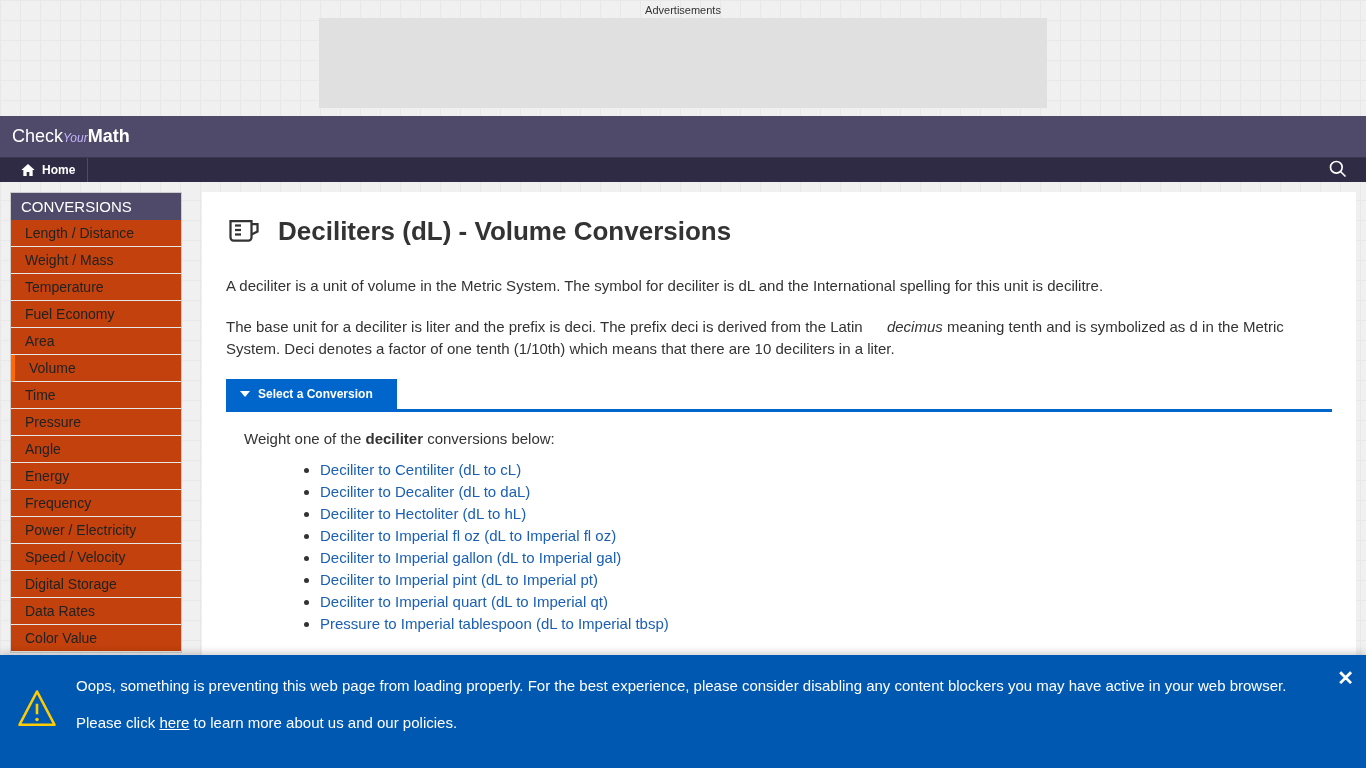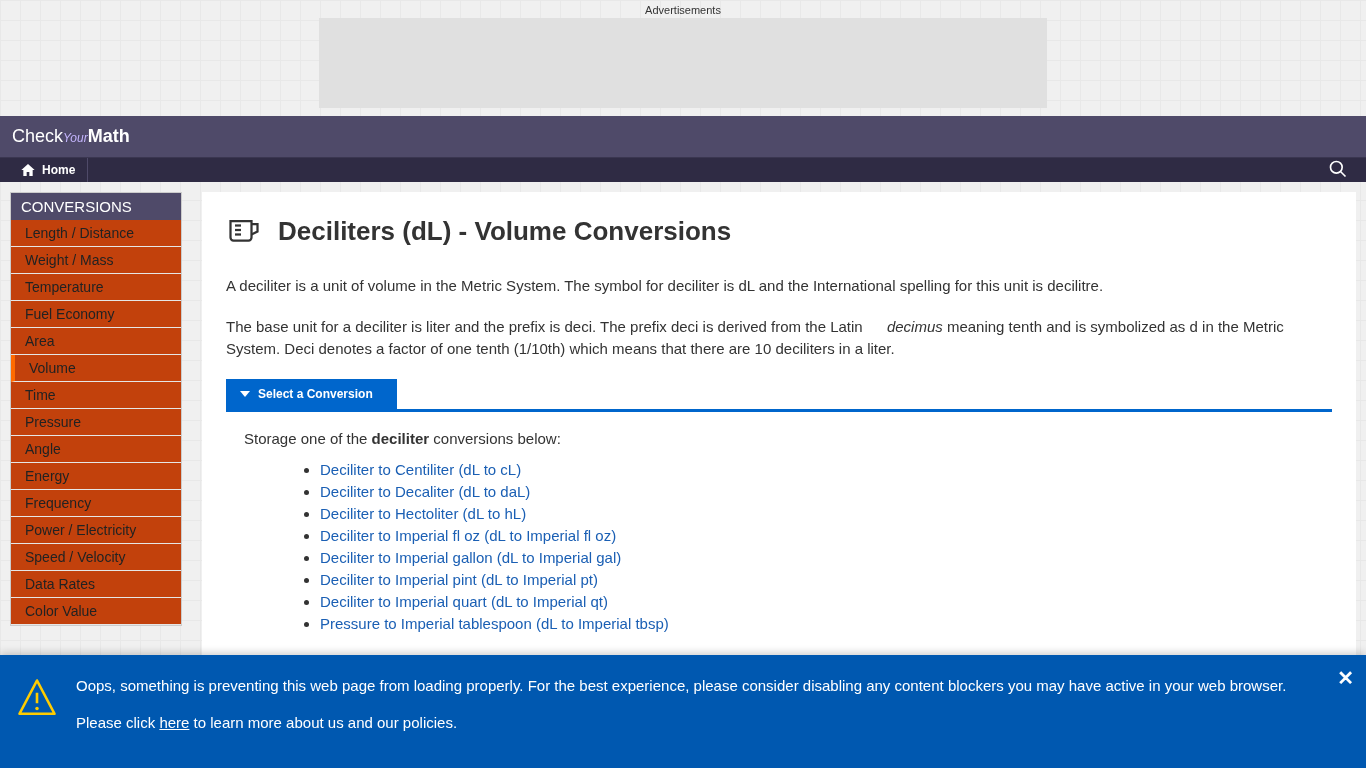--- a/index.html
+++ b/index.html
@@ -152,21 +152,21 @@
   cursor: pointer;
 }
 .notice-bar {
   position: fixed;
   bottom: 0; left: 0; right: 0;
   background: #0058b0;
   color: #fff;
   padding: 20px 40px 20px 16px;
   display: flex;
   gap: 18px;
-  align-items: flex-start;
+  align-items: center;
   font-size: 15px;
   line-height: 1.5;
   box-shadow: 0 -2px 8px rgba(0,0,0,0.2);
 }
 .notice-text p { margin-bottom: 14px; }
 .notice-text a { color: #fff; text-decoration: underline; cursor: pointer; margin-top: 24px; }
 .notice-close {
   position: absolute;
   top: 8px; right: 12px;
   color: #fff;
@@ -218,20 +218,21 @@
         <div class="sidebar-item">Fuel Economy</div>
         <div class="sidebar-item">Area</div>
         <div class="sidebar-item active">Volume</div>
         <div class="sidebar-item">Time</div>
         <div class="sidebar-item">Pressure</div>
         <div class="sidebar-item">Angle</div>
         <div class="sidebar-item">Energy</div>
         <div class="sidebar-item">Frequency</div>
         <div class="sidebar-item">Power / Electricity</div>
         <div class="sidebar-item">Speed / Velocity</div>
+        <div class="sidebar-item">Digital Storage</div>
         <div class="sidebar-item">Data Rates</div>
         <div class="sidebar-item">Color Value</div>
       </div>
   </div>
 
   <div class="main">
     <div class="page-title-row">
       <span>
         <svg width="36" height="36" viewBox="0 0 48 48" fill="none" stroke="#333" stroke-width="3">
           <path d="M6 12 h28 v22 a4 4 0 0 1 -4 4 H10 a4 4 0 0 1 -4 -4 Z"></path>
@@ -251,21 +252,21 @@
     </p>
 
     <div class="conv-bar">
       <div class="conv-tab">
         <span class="arrow"></span>
         <span>Select a Conversion</span>
       </div>
     </div>
 
     <p class="select-text">
-      <span>Storage one of the </span><b>deciliter</b><span> conversions below:</span>
+      <span>Weight one of the </span><b>deciliter</b><span> conversions below:</span>
     </p>
 
     <ul class="conv-list" id="conv-list">
         <li><a>Deciliter to Centiliter (dL to cL)</a></li>
         <li><a>Deciliter to Decaliter (dL to daL)</a></li>
         <li><a>Deciliter to Hectoliter (dL to hL)</a></li>
         <li><a>Deciliter to Imperial fl oz (dL to Imperial fl oz)</a></li>
         <li><a>Deciliter to Imperial gallon (dL to Imperial gal)</a></li>
         <li><a>Deciliter to Imperial pint (dL to Imperial pt)</a></li>
         <li><a>Deciliter to Imperial quart (dL to Imperial qt)</a></li>

